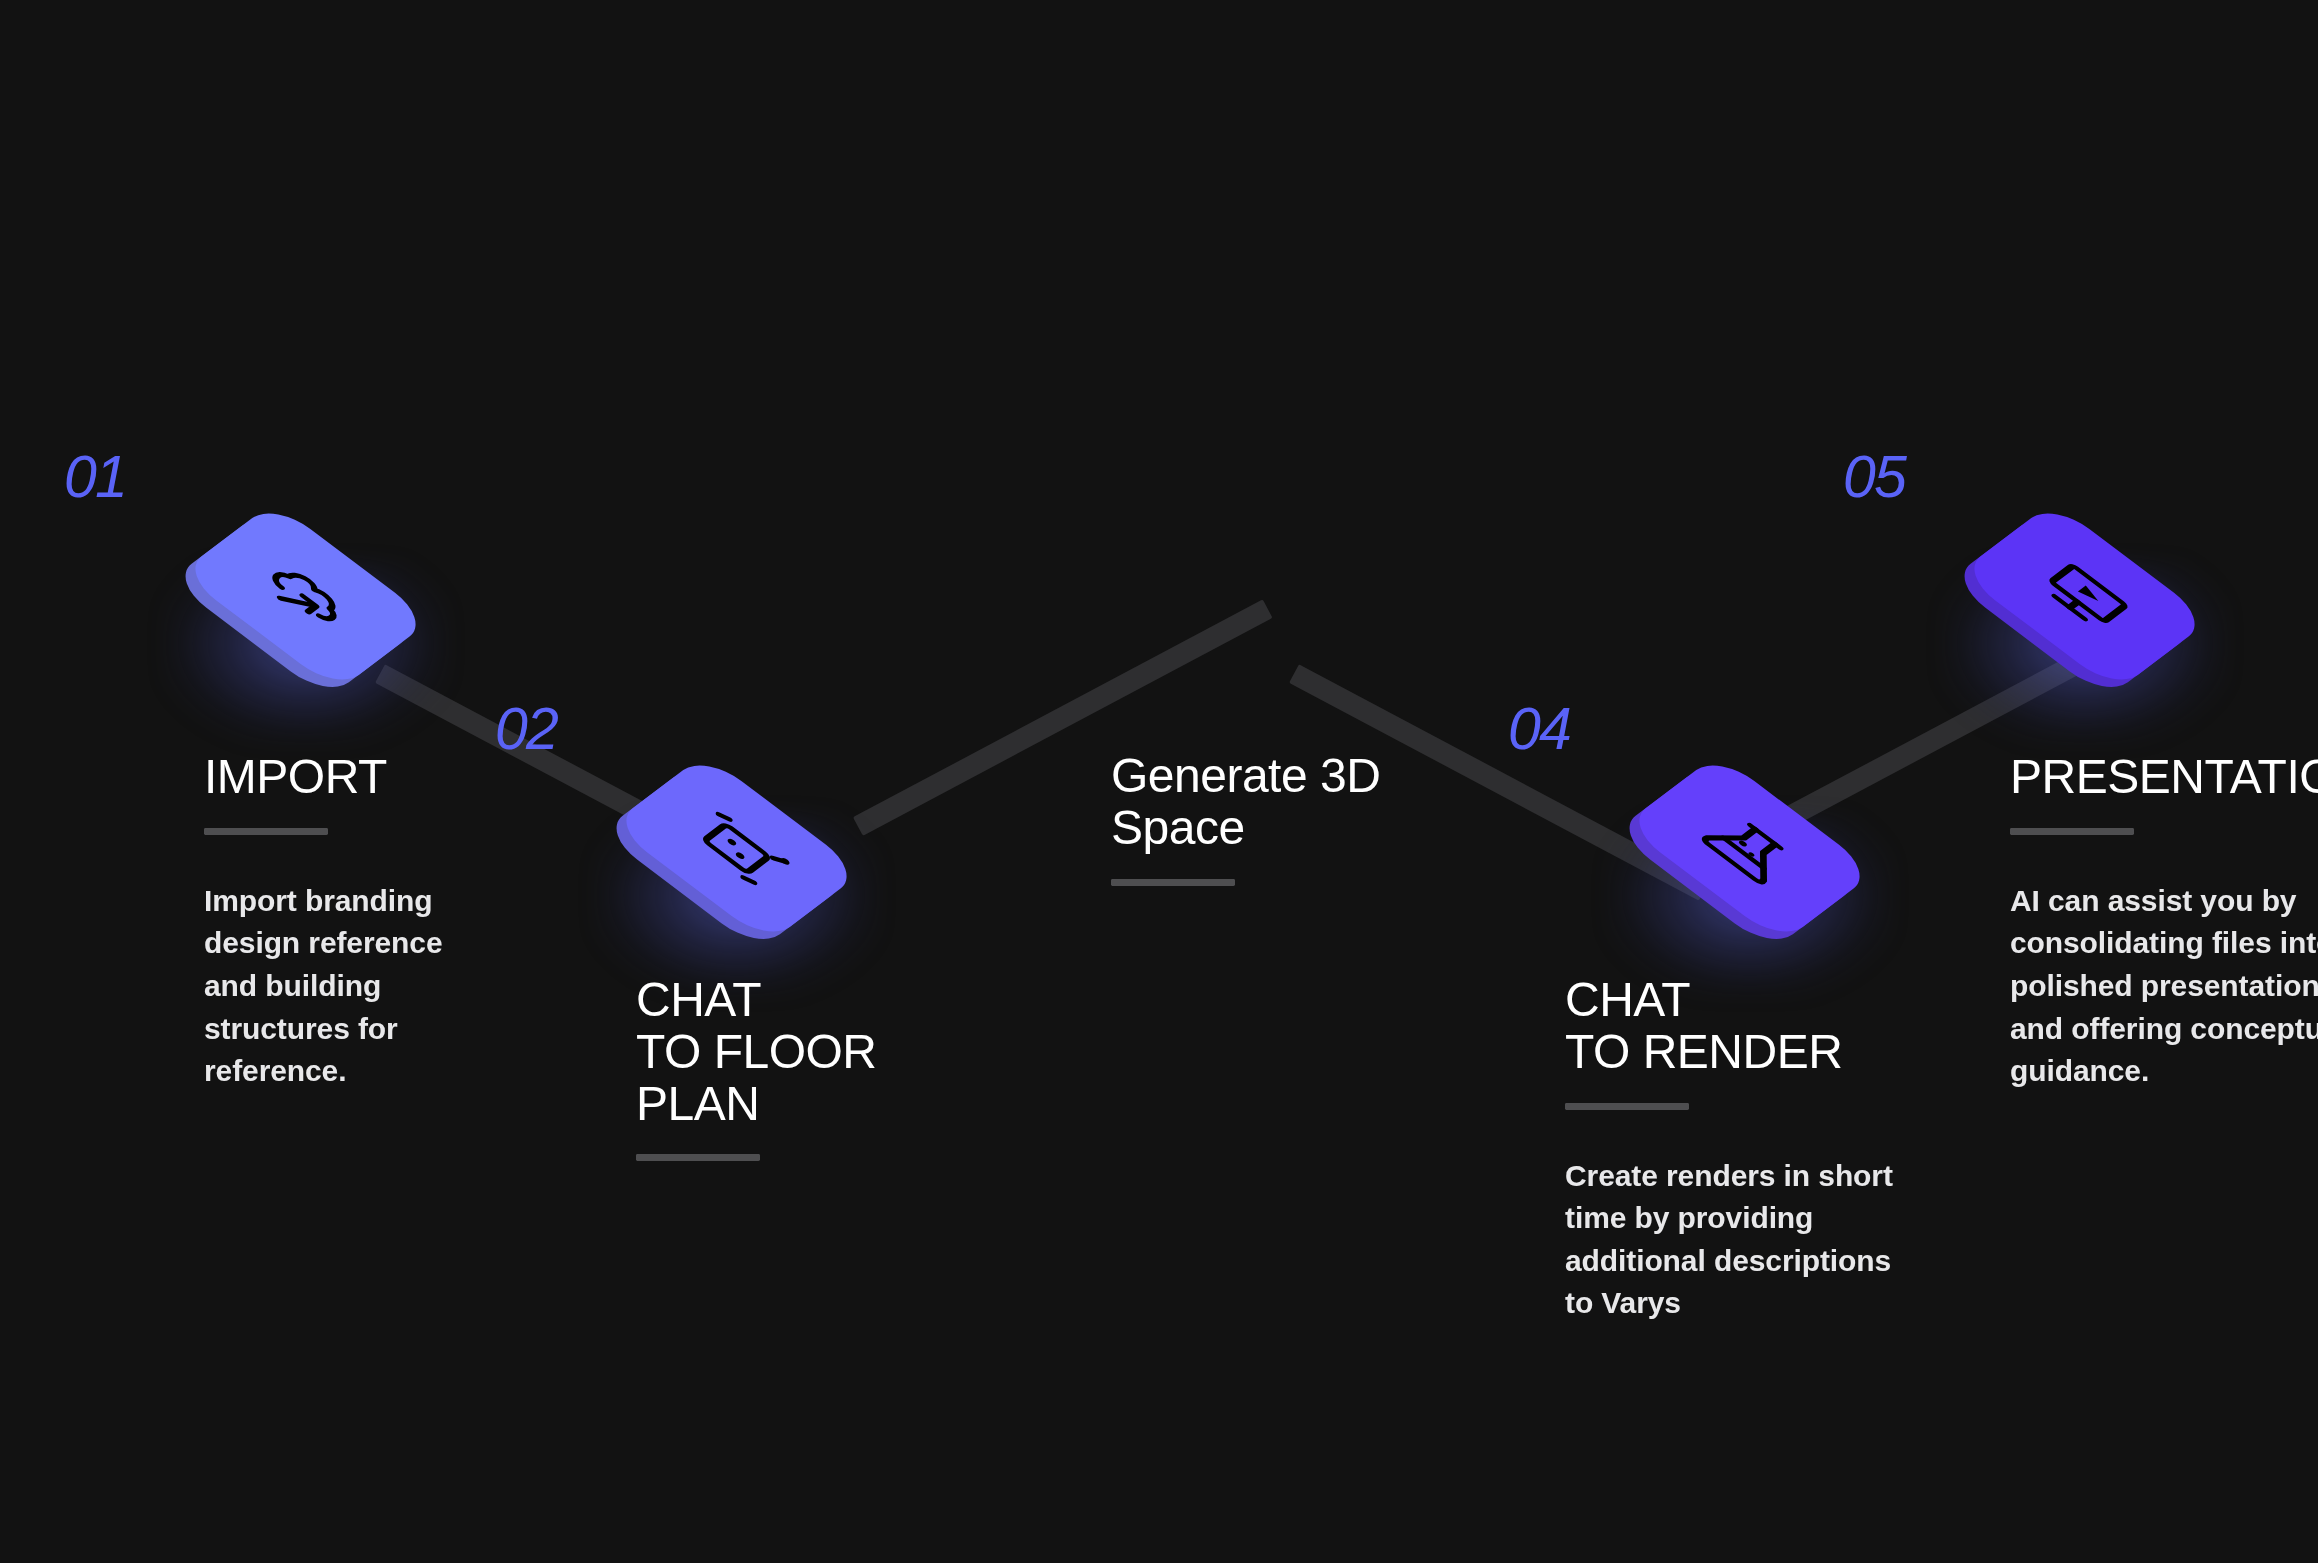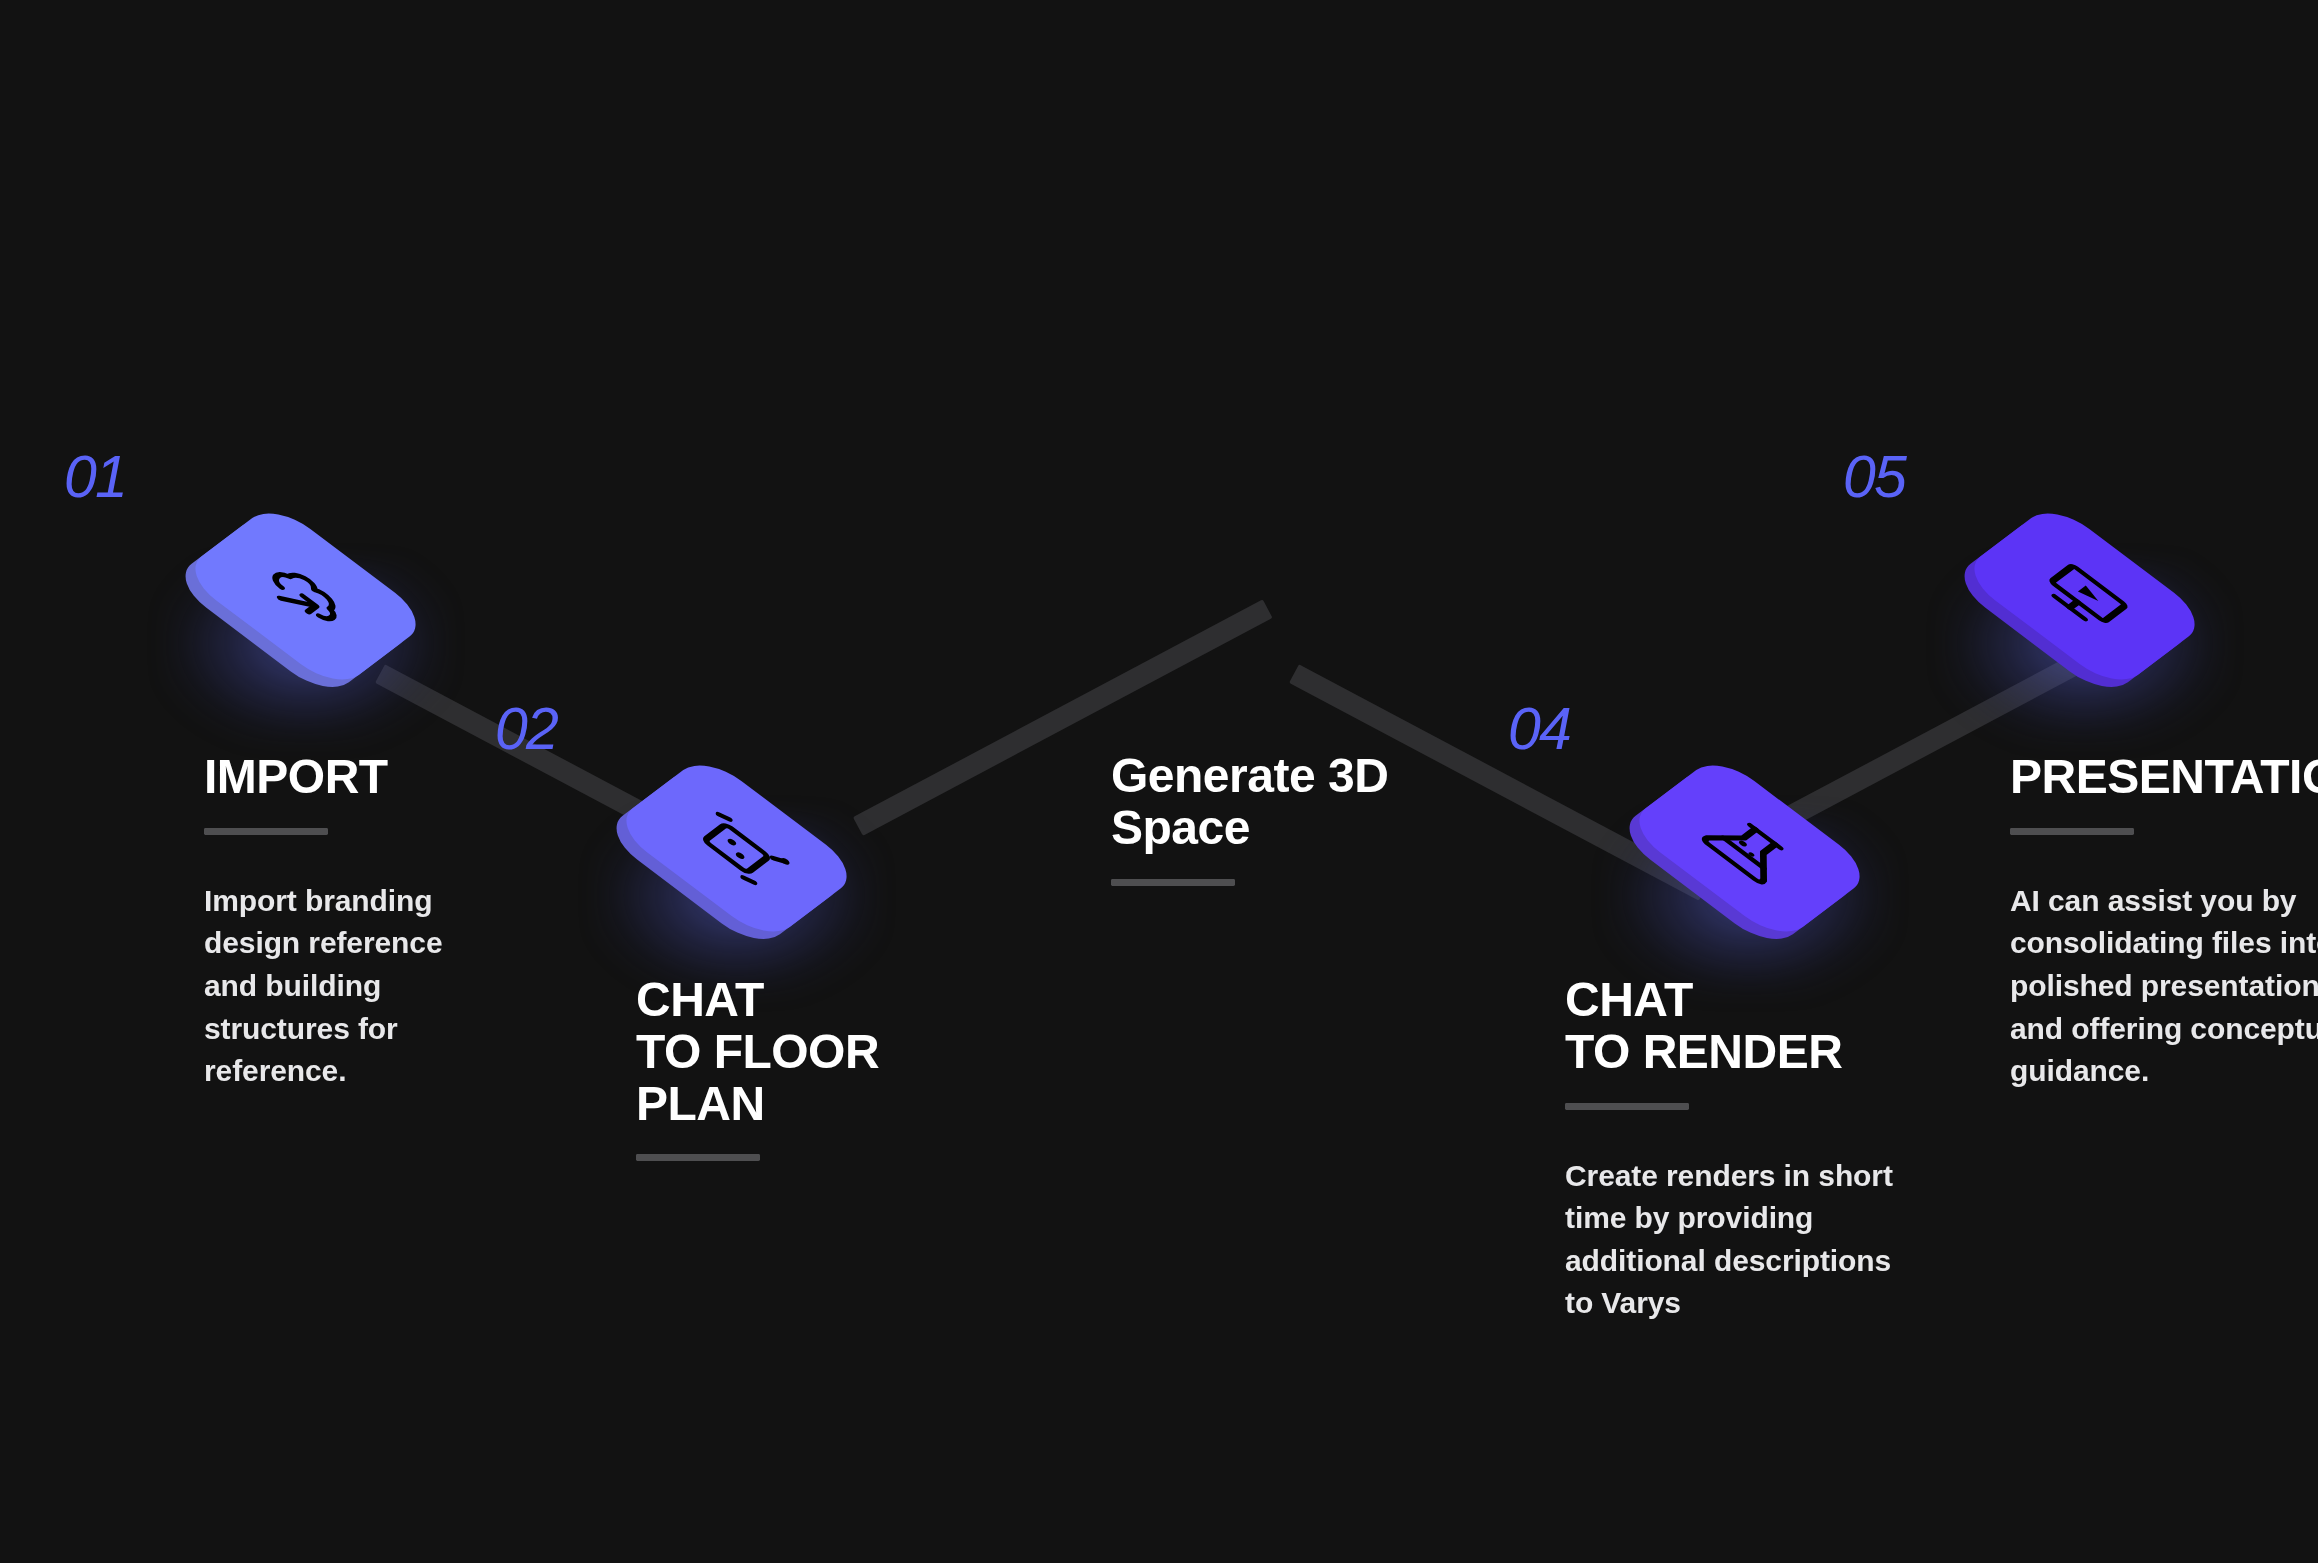--- a/index.html
+++ b/index.html
@@ -88,21 +88,21 @@
     z-index:7;
     white-space:nowrap;
   }
 
   
   .txt{ position:absolute; z-index:8; }
 
   .heading{
     color:#ffffff;
     font-size:48px;
-    font-weight:bold;
+    font-weight:normal;
     line-height:1.08;
     letter-spacing:-0.5px;
     white-space:pre-line;
   }
   .rule{
     width:124px; height:7px;
     background:#4e4e50;
     border-radius:1.4px;
     margin-top:25px;
   }

